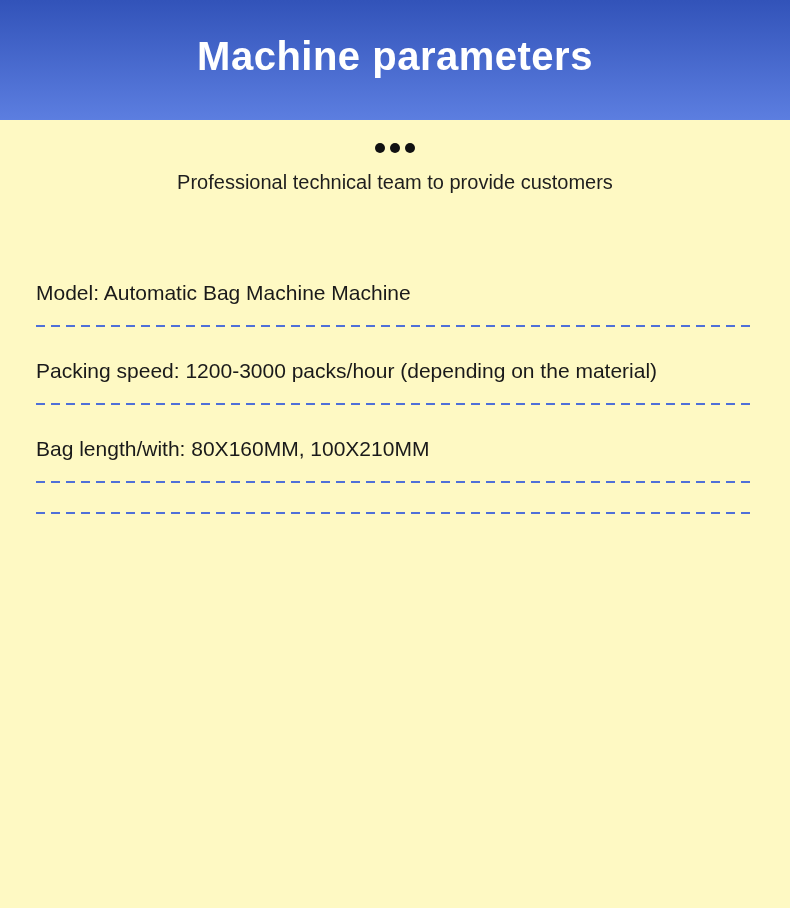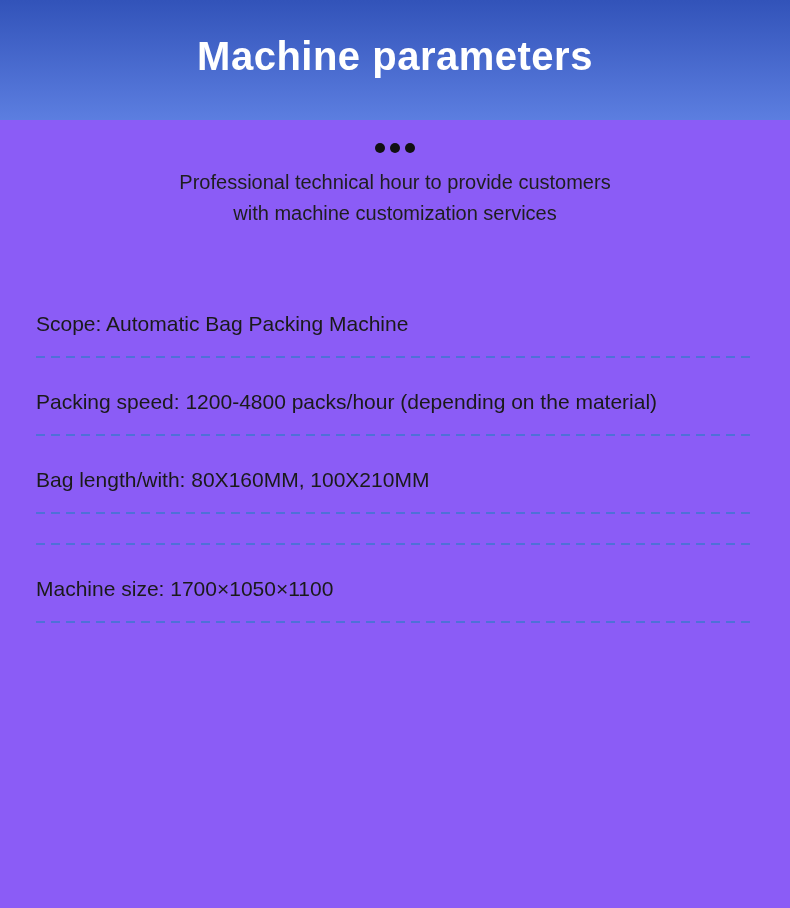--- a/index.html
+++ b/index.html
@@ -14,21 +14,21 @@
   html, body { background: #ffffff; }
   body {
     font-family: "Liberation Sans", "DejaVu Sans", sans-serif;
     color: var(--body-text);
   }
   .page {
     position: relative;
     width: 790px;
     height: 908px;
     margin: 0 auto;
-    background: #8b5cf6;
+    background: #fef9c3;
     overflow: hidden;
   }
   .banner {
     width: 100%;
     height: 120px;
     background: linear-gradient(180deg, var(--grad-top) 0%, var(--grad-bottom) 100%);
     display: flex;
     align-items: center;
     justify-content: center;
   }
@@ -90,47 +90,42 @@
     <h1>Machine parameters</h1>
   </header>
 
   <div class="dots">
     <span class="dot"></span>
     <span class="dot"></span>
     <span class="dot"></span>
   </div>
 
   <p class="subtitle">
-    <span>Professional technical hour to provide customers</span><br>
-    <span>with machine customization services</span>
+    <span>Professional technical team to provide customers</span><br>
   </p>
 
   <main class="params">
 
     <div class="param-row">
-      <div class="param-label">Scope: Automatic Bag Packing Machine</div>
+      <div class="param-label">Model: Automatic Bag Machine Machine</div>
       <div class="divider"></div>
     </div>
 
     <div class="param-row">
-      <div class="param-label">Packing speed: 1200-4800 packs/hour (depending on the material)</div>
+      <div class="param-label">Packing speed: 1200-3000 packs/hour (depending on the material)</div>
       <div class="divider"></div>
     </div>
 
     <div class="param-row">
       <div class="param-label">Bag length/with: 80X160MM, 100X210MM</div>
       <div class="divider"></div>
     </div>
 
     <div class="param-row">
       <div class="divider"></div>
     </div>
 
-    <div class="param-row">
-      <div class="param-label">Machine size: 1700×1050×1100</div>
-      <div class="divider"></div>
-    </div>
 
 
 
   </main>
 
 </div>
 
 </body></html>

